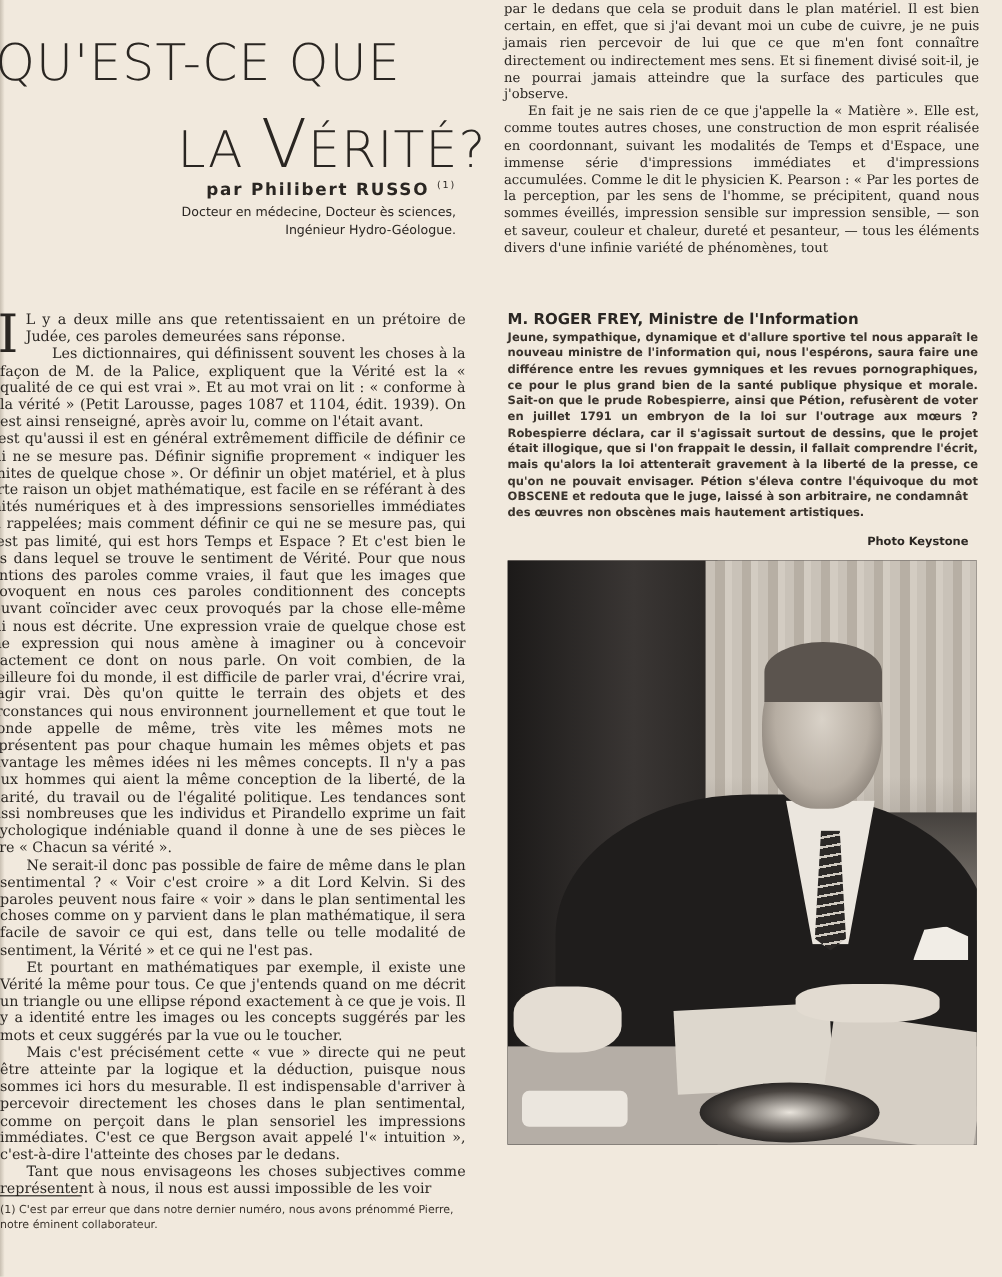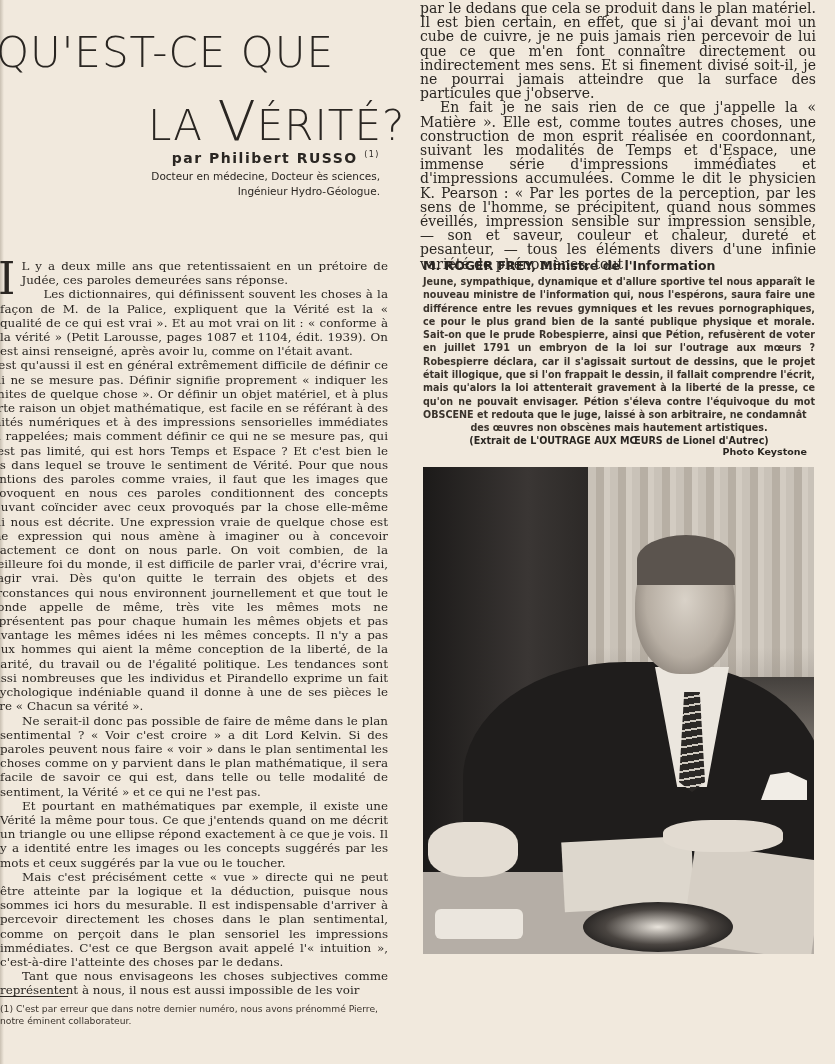--- a/index.html
+++ b/index.html
@@ -35,32 +35,32 @@
   .col-left p { margin: 0; text-indent: 22px; }
   .col-left p.first { text-indent: 0; }
   .dropcap {
     float: left; font-size: 44px; line-height: 36px; margin: 2px 6px 0 -2px;
     font-family: "DejaVu Serif", serif;
   }
   .col-left p.cont { text-indent: 0; margin-left: -14px; }
 
   .col-right-text {
     position: absolute; left: 420px; top: 1px; width: 396px;
-    font-size: 14px; line-height: 14.2px; text-align: justify;
+    font-size: 11px; line-height: 14.2px; text-align: justify;
   }
   .col-right-text p { margin: 0; text-indent: 20px; }
   .col-right-text p.cont { text-indent: 0; }
 
   .caption {
     position: absolute; left: 423px; top: 258px; width: 392px;
     font-family: "DejaVu Sans", sans-serif; text-align: justify;
   }
   .caption .head { text-align: left; font-weight: bold; font-size: 12.5px; margin-bottom: 2px; }
   .caption .body { font-size: 9.6px; line-height: 13.3px; font-weight: bold; color: #3a332c; }
-  .caption .body .center { display: block; text-align: center; }
+  .caption .body .center { display: block; text-align: left; }
   .caption .extract { text-align: center; font-size: 9.6px; font-weight: bold; }
   .photo-credit {
     position: absolute; right: 28px; top: 446px;
     font-family: "DejaVu Sans", sans-serif; font-weight: bold; font-size: 9.5px;
   }
   .photo {
     position: absolute; left: 423px; top: 467px; width: 391px; height: 487px;
     background: #2d2a28; overflow: hidden;
   }
   .photo .curtain-l { position: absolute; left: 0; top: 0; width: 175px; height: 100%; background: linear-gradient(90deg,#1c1a19,#3a3634 60%,#2a2725); }
@@ -123,21 +123,20 @@
     <p class="cont">par le dedans que cela se produit dans le plan matériel. Il est bien certain, en effet, que si j'ai devant moi un cube de cuivre, je ne puis jamais rien percevoir de lui que ce que m'en font connaître directement ou indirectement mes sens. Et si finement divisé soit-il, je ne pourrai jamais atteindre que la surface des particules que j'observe.</p>
     <p>En fait je ne sais rien de ce que j'appelle la « Matière ». Elle est, comme toutes autres choses, une construction de mon esprit réalisée en coordonnant, suivant les modalités de Temps et d'Espace, une immense série d'impressions immédiates et d'impressions accumulées. Comme le dit le physicien K. Pearson : « Par les portes de la perception, par les sens de l'homme, se précipitent, quand nous sommes éveillés, impression sensible sur impression sensible, — son et saveur, couleur et chaleur, dureté et pesanteur, — tous les éléments divers d'une infinie variété de phénomènes, tout</p>
   </div>
 
   <div class="caption">
     <div class="head">M. ROGER FREY, Ministre de l'Information</div>
     <div class="body">
       <span>Jeune, sympathique, dynamique et d'allure sportive tel nous apparaît le nouveau ministre de l'information qui, nous l'espérons, saura faire une différence entre les revues gymniques et les revues pornographiques, ce pour le plus grand bien de la santé publique physique et morale. Sait-on que le prude Robespierre, ainsi que Pétion, refusèrent de voter en juillet 1791 un embryon de la loi sur l'outrage aux mœurs ? Robespierre déclara, car il s'agissait surtout de dessins, que le projet était illogique, que si l'on frappait le dessin, il fallait comprendre l'écrit, mais qu'alors la loi attenterait gravement à la liberté de la presse, ce qu'on ne pouvait envisager. Pétion s'éleva contre l'équivoque du mot OBSCENE et redouta que le juge, laissé à son arbitraire, ne condamnât</span>
       <span class="center">des œuvres non obscènes mais hautement artistiques.</span>
     </div>
-    <div class="extract">(Extrait de L'OUTRAGE AUX MŒURS de Lionel d'Autrec)</div>
   </div>
 
   <div class="photo-credit">Photo Keystone</div>
 
   <div class="photo">
     <div class="curtain-l"></div>
     <div class="curtain-r"></div>
     <div class="wall"></div>
     <div class="suit"></div>
     <div class="shirt"></div>

